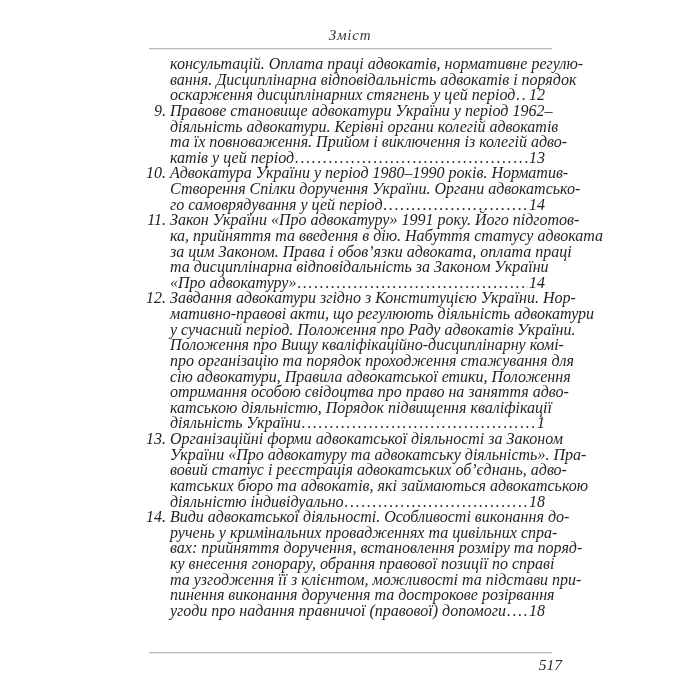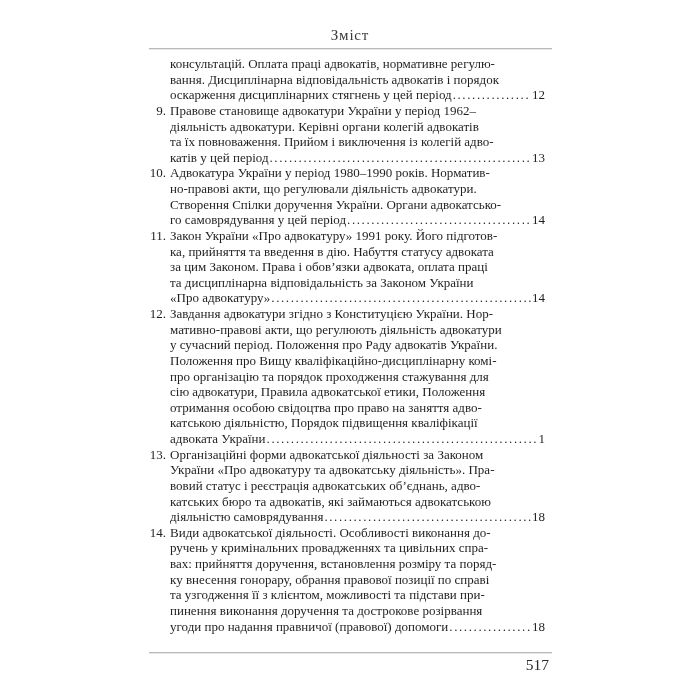--- a/index.html
+++ b/index.html
@@ -12,20 +12,21 @@
     height: 700px;
     font-family: "Liberation Serif", "DejaVu Serif", serif;
     color: #1f1f1f;
     overflow: hidden;
   }
   .sheet {
     position: relative;
     width: 700px;
     height: 700px;
     background: #ffffff;
+    font-style: italic;
   }
   .title {
     position: absolute;
     top: 27px;
     left: 0;
     width: 700px;
     text-align: center;
     font-size: 15px;
     letter-spacing: 0.8px;
     color: #3a3a3a;
@@ -38,21 +39,21 @@
     background: #b9b9b9;
     box-shadow: 0 1px 0 rgba(185,185,185,0.35);
   }
   .header-rule { top: 48px; }
   .footer-rule { top: 652px; }
   .toc {
     position: absolute;
     left: 170px;
     top: 56px;
     width: 375px;
-    font-size: 13px;
+    font-size: 16px;
     line-height: 15.62px;
     text-align: left;
   }
   .entry { position: relative; }
   .num {
     position: absolute;
     left: -28px;
     top: 0;
     width: 24px;
     text-align: right;
@@ -73,21 +74,21 @@
   }
   .leader::after {
     content: "....................................................................................................................";
     letter-spacing: 1.6px;
     color: #2b2b2b;
   }
   .pg { white-space: nowrap; flex: 0 0 auto; text-align: center; }
   .pageno {
     position: absolute;
     top: 656px;
-    right: 151px;
+    right: 138px;
     font-size: 15.5px;
     color: #2a2a2a;
   }
 </style>
 </head>
 <body>
 
 <div class="sheet">
   <div class="title">Зміст</div>
   <div class="rule header-rule"></div>
@@ -108,21 +109,20 @@
         <div class="line">та їх повноваження. Прийом і виключення із колегій адво-</div>
         <div class="line lastline">
           <span class="lt">катів у цей період</span>
           <span class="leader"></span>
           <span class="pg">13</span>
         </div>
       </div>
       <div class="entry">
         <span class="num">10.</span>
         <div class="line">Адвокатура України у період 1980–1990 років. Норматив-</div>
-        <div class="line">но-правові акти, що регулювали діяльність адвокатури.</div>
         <div class="line">Створення Спілки доручення України. Органи адвокатсько-</div>
         <div class="line lastline">
           <span class="lt">го самоврядування у цей період</span>
           <span class="leader"></span>
           <span class="pg">14</span>
         </div>
       </div>
       <div class="entry">
         <span class="num">11.</span>
         <div class="line">Закон України «Про адвокатуру» 1991 року. Його підготов-</div>
@@ -139,33 +139,33 @@
         <span class="num">12.</span>
         <div class="line">Завдання адвокатури згідно з Конституцією України. Нор-</div>
         <div class="line">мативно-правові акти, що регулюють діяльність адвокатури</div>
         <div class="line">у сучасний період. Положення про Раду адвокатів України.</div>
         <div class="line">Положення про Вищу кваліфікаційно-дисциплінарну комі-</div>
         <div class="line">про організацію та порядок проходження стажування для</div>
         <div class="line">сію адвокатури, Правила адвокатської етики, Положення</div>
         <div class="line">отримання особою свідоцтва про право на заняття адво-</div>
         <div class="line">катською діяльністю, Порядок підвищення кваліфікації</div>
         <div class="line lastline">
-          <span class="lt">адвоката України</span>
+          <span class="lt">діяльність України</span>
           <span class="leader"></span>
           <span class="pg">1</span>
         </div>
       </div>
       <div class="entry">
         <span class="num">13.</span>
         <div class="line">Організаційні форми адвокатської діяльності за Законом</div>
         <div class="line">України «Про адвокатуру та адвокатську діяльність». Пра-</div>
         <div class="line">вовий статус і реєстрація адвокатських об’єднань, адво-</div>
         <div class="line">катських бюро та адвокатів, які займаються адвокатською</div>
         <div class="line lastline">
-          <span class="lt">діяльністю самоврядування</span>
+          <span class="lt">діяльністю індивідуально</span>
           <span class="leader"></span>
           <span class="pg">18</span>
         </div>
       </div>
       <div class="entry">
         <span class="num">14.</span>
         <div class="line">Види адвокатської діяльності. Особливості виконання до-</div>
         <div class="line">ручень у кримінальних провадженнях та цивільних спра-</div>
         <div class="line">вах: прийняття доручення, встановлення розміру та поряд-</div>
         <div class="line">ку внесення гонорару, обрання правової позиції по справі</div>

